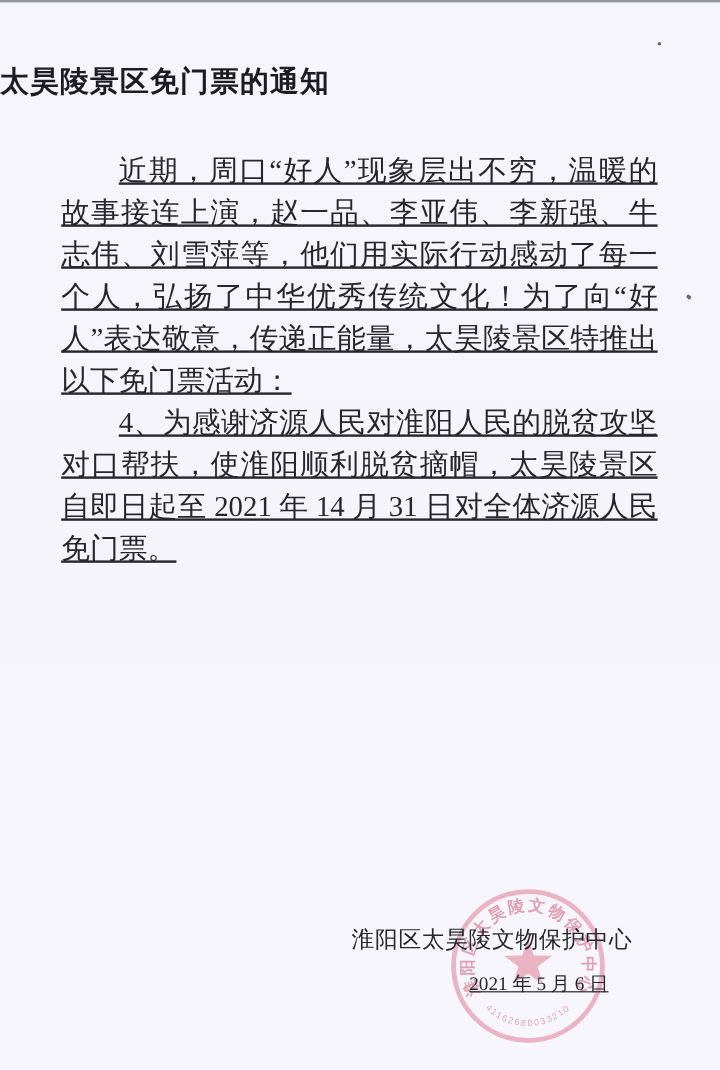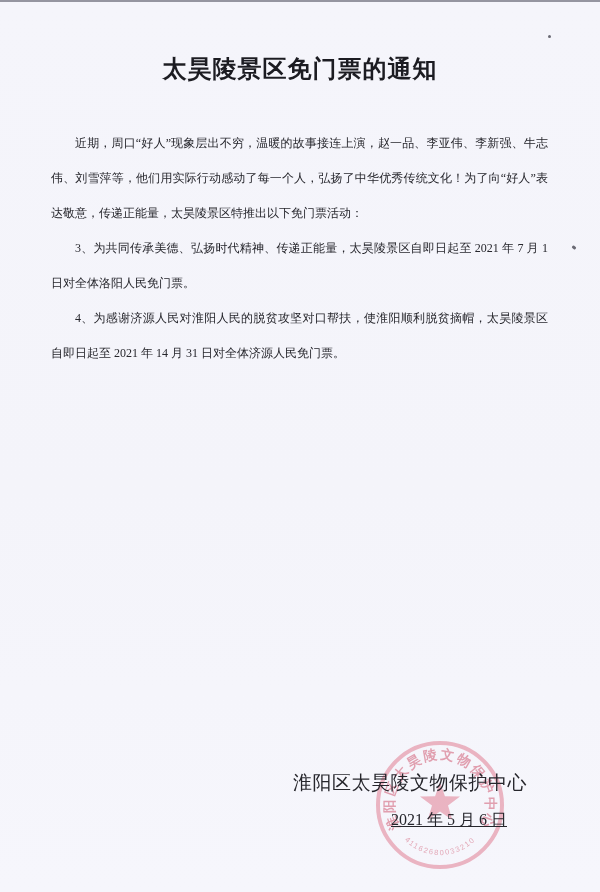--- a/index.html
+++ b/index.html
@@ -13,38 +13,39 @@
     color: #25252b;
   }
   .top-edge {
     position: absolute; top: 0; left: 0; right: 0;
     height: 2px; background: rgba(70,70,85,0.55);
   }
   .title {
     margin: 0;
     padding-top: 52px;
     line-height: 34px;
-    text-align: center;
+    text-align: left;
     font-size: 24px;
     font-weight: bold;
     letter-spacing: 1px;
     color: #1c1c22;
   }
   .body {
     position: relative;
     z-index: 2;
     margin: 40px 52px 0 51px;
   }
   .body p {
     margin: 0;
-    font-size: 12px;
+    font-size: 24px;
     line-height: 35px;
     text-indent: 2em;
     text-align: justify;
     color: #26262c;
+    text-decoration: underline;
   }
   .signature {
     position: absolute;
     top: 770px; right: 73px;
     z-index: 2;
     font-size: 19px;
     color: #26262c;
     letter-spacing: 0.5px;
   }
   .sig-date {
@@ -74,21 +75,20 @@
 </head>
 <body>
 
 <div class="page">
   <div class="top-edge"></div>
 
   <h1 class="title">太昊陵景区免门票的通知</h1>
 
   <div class="body">
     <p>近期，周口“好人”现象层出不穷，温暖的故事接连上演，赵一品、李亚伟、李新强、牛志伟、刘雪萍等，他们用实际行动感动了每一个人，弘扬了中华优秀传统文化！为了向“好人”表达敬意，传递正能量，太昊陵景区特推出以下免门票活动：</p>
-    <p>3、为共同传承美德、弘扬时代精神、传递正能量，太昊陵景区自即日起至 2021 年 7 月 1 日对全体洛阳人民免门票。</p>
     <p>4、为感谢济源人民对淮阳人民的脱贫攻坚对口帮扶，使淮阳顺利脱贫摘帽，太昊陵景区自即日起至 2021 年 14 月 31 日对全体济源人民免门票。</p>
   </div>
 
   <svg class="seal" viewBox="0 0 136 136" xmlns="http://www.w3.org/2000/svg">
     <defs>
       <path id="seal-top-arc" d="M 24.8,83.7 A 46,46 0 1,1 111.2,83.7" fill="none"></path>
       <path id="seal-bottom-arc" d="M 27,96.7 A 50,50 0 0,0 109,96.7" fill="none"></path>
     </defs>
     <circle cx="68" cy="68" r="62" fill="none" stroke="#dd6880" stroke-width="4" opacity="0.55"></circle>
     <polygon points="68,45 63.1,59.2 48,59.5 60,68.6 55.7,83 68,74.4 80.3,83 76,68.6 88,59.5 72.9,59.2" fill="#dd6880" opacity="0.55"></polygon>

